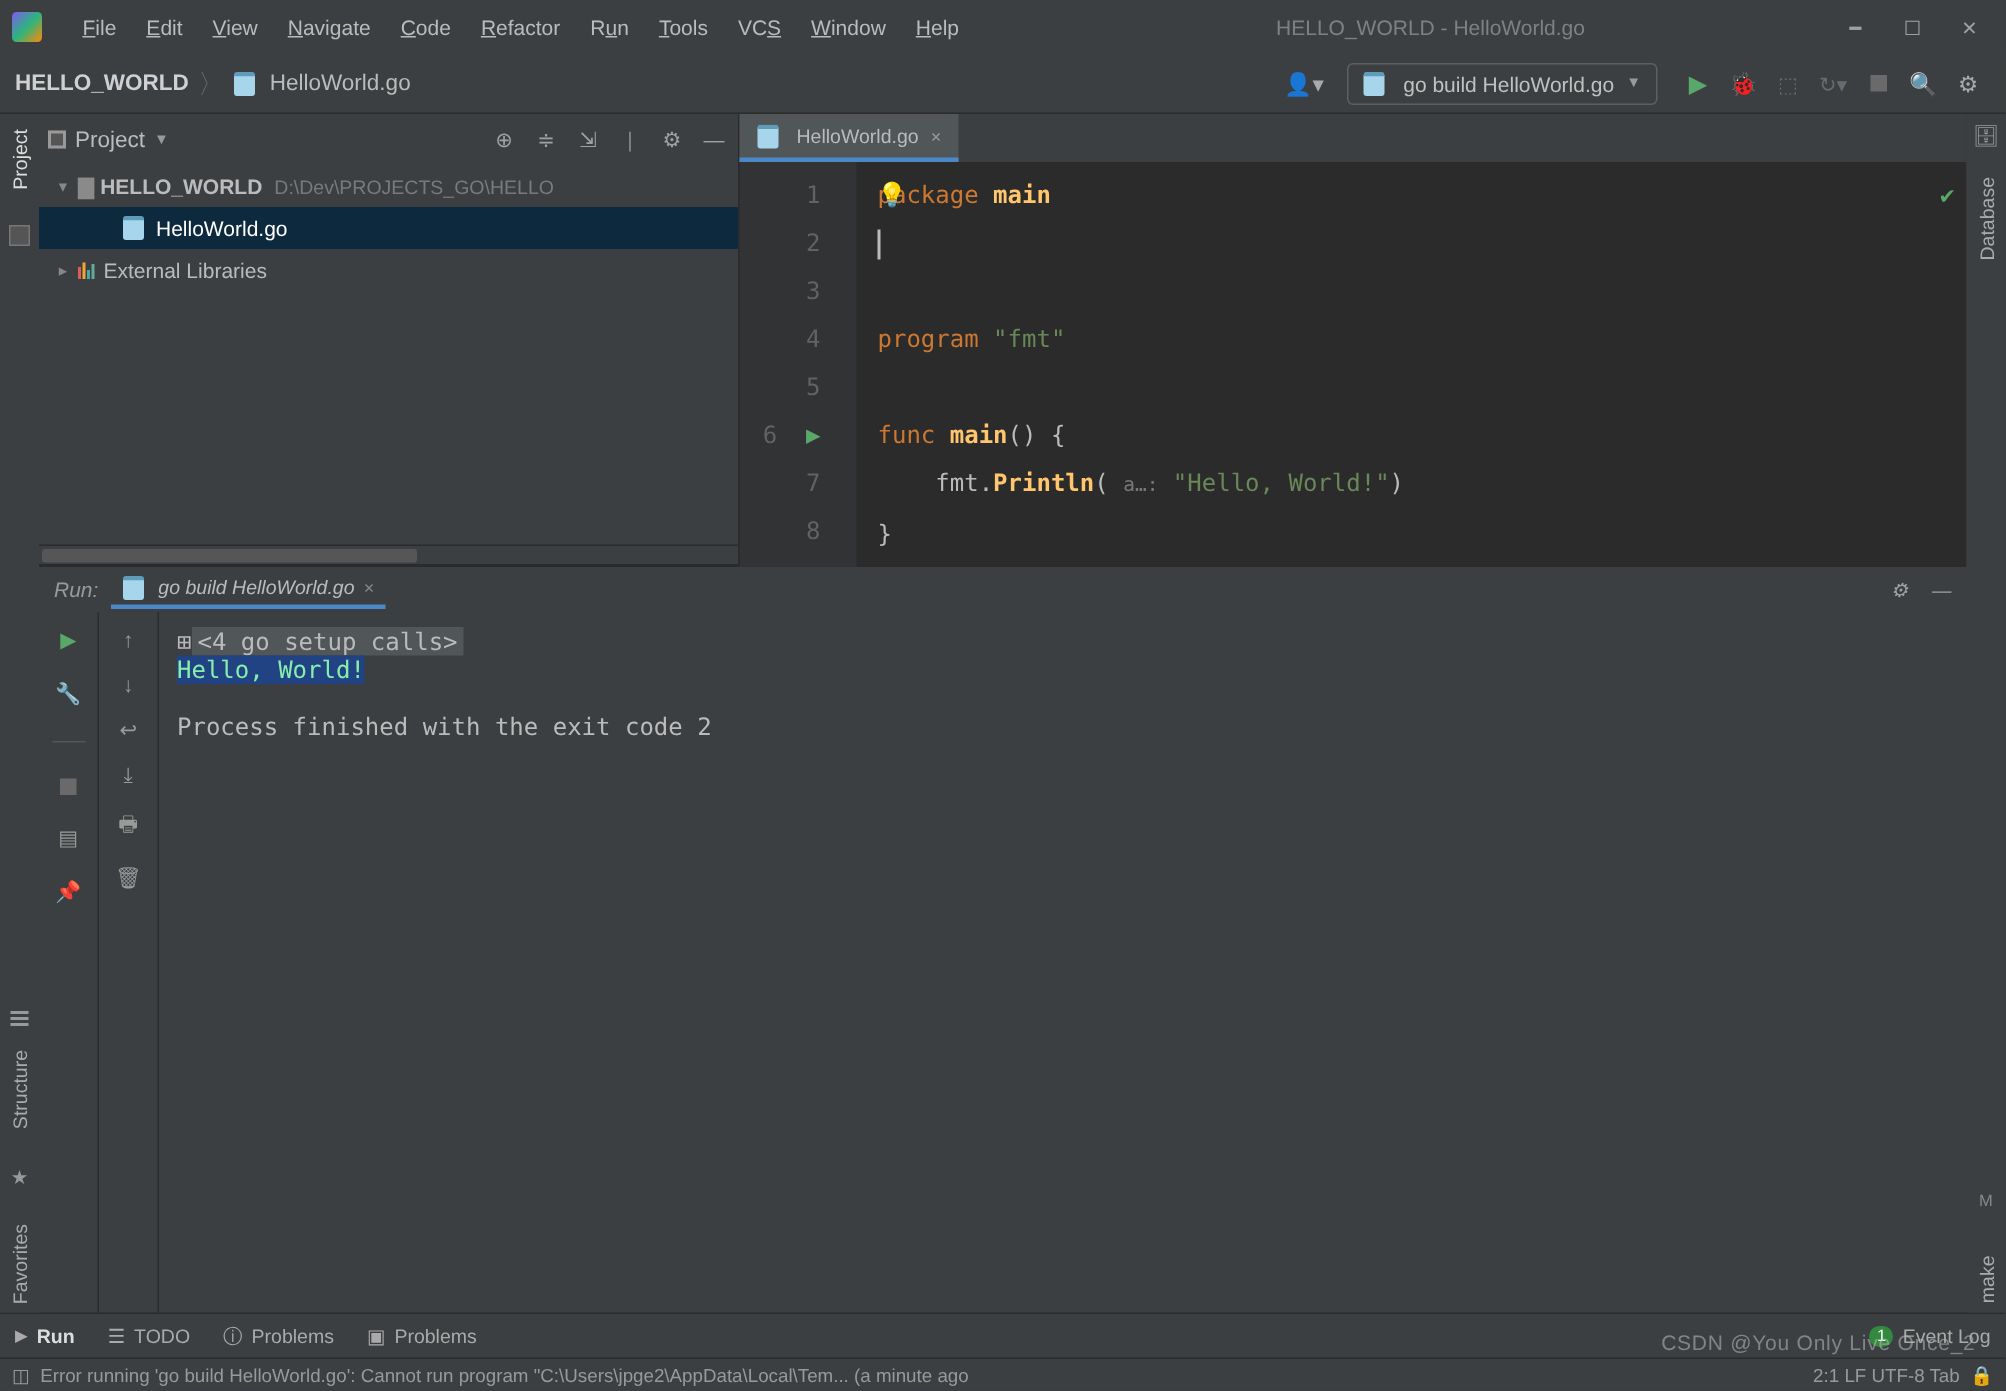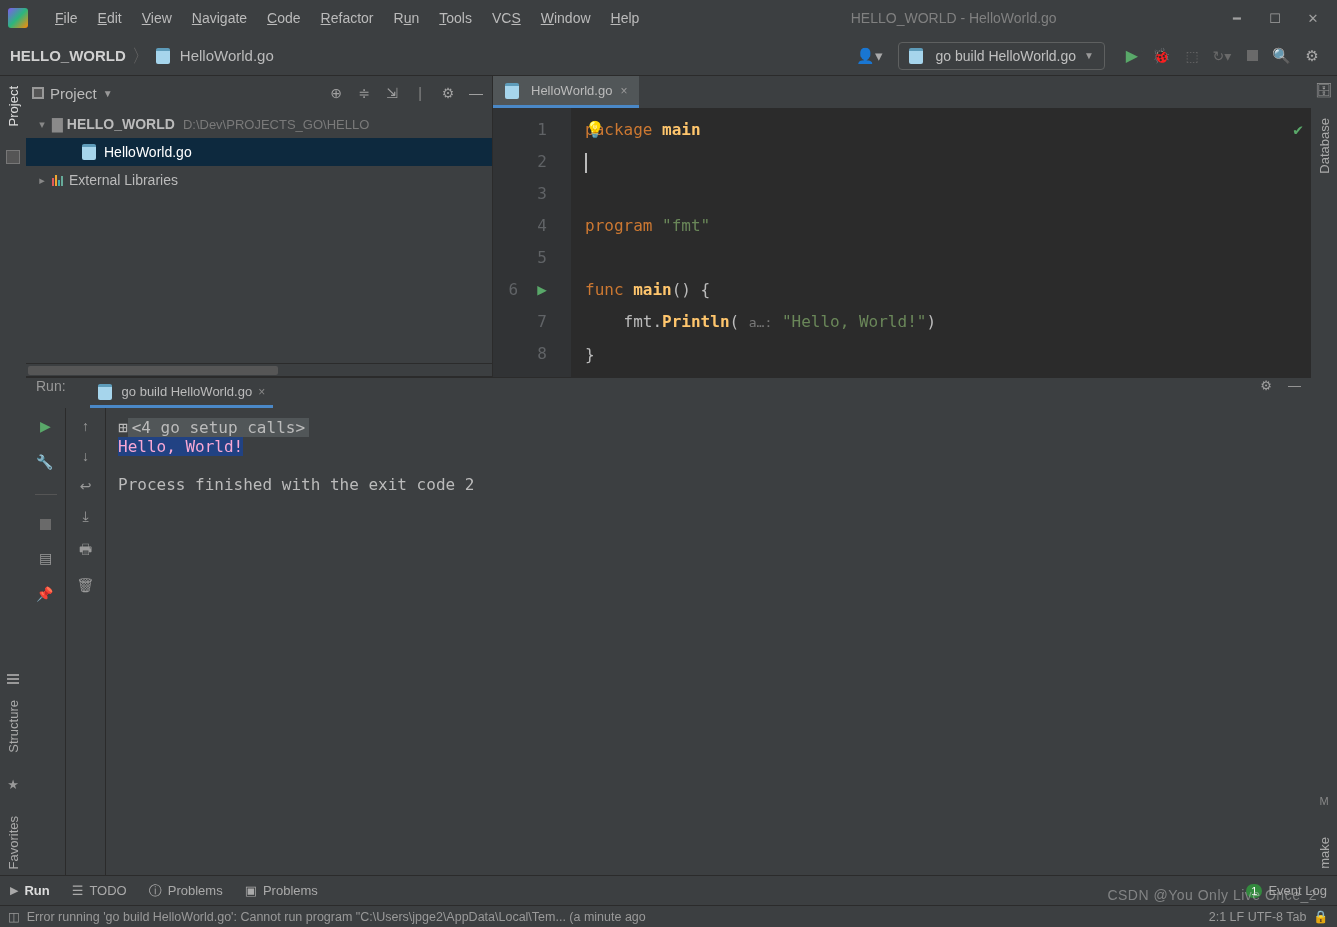--- a/index.html
+++ b/index.html
@@ -94,34 +94,34 @@
 .str { color:#6a8759;}
 .hint { color:#787878; font-size:13px;}
 .bulb { position:absolute; left:14px; top:6px; color:#f0a732;}
 .caret { display:inline-block; width:2px; height:20px; background:#bbb; vertical-align:middle;}
 .tick { position:absolute; right:8px; top:6px; color:#59a869; font-size:16px;}
 .editor-scroll-h { height:13px; background:#3c3f41; border-top:1px solid #2b2b2b;}
 .editor-scroll-h .thumb{height:9px;background:#565656;width:250px;margin:2px 0 0 2px;border-radius:2px;}
 
 
 .run-panel { flex:1; display:flex; flex-direction:column; border-top:2px solid #2b2b2b;}
-.run-hdr { height:30px; display:flex; padding:0 10px; gap:24px; background:#3c3f41;}
+.run-hdr { height:30px; display:flex; align-items:center; padding:0 10px; gap:8px; background:#3c3f41;font-style:italic;}
 .run-lbl { font-size:14px; color:#999;}
 .run-tab { display:flex; align-items:center; gap:6px; padding:3px 8px; border-bottom:3px solid #4a88c7;}
 .run-tab-close { color:#888; font-size:12px;}
 .run-hdr-r { margin-left:auto; display:flex; gap:16px; color:#a0a0a0;}
 .run-body { flex:1; display:flex;}
 .run-gutter1 { width:40px; border-right:1px solid #2b2b2b; display:flex; flex-direction:column; align-items:center; padding-top:10px; gap:20px;}
 .run-gutter2 { width:40px; border-right:1px solid #2b2b2b; display:flex; flex-direction:column; align-items:center; padding-top:10px; gap:14px;}
 .rg-ic { color:#9a9a9a; font-size:14px;}
 .rg-play { color:#59a869;}
 .rg-stop { width:11px;height:11px;background:#6a6a6a;}
 .run-out { flex:1; font-family:"Consolas","Menlo",monospace; font-size:16px; padding:10px 12px; color:#bbb;}
 .run-out .fold { background:#515658; padding:0 4px;}
-.run-out .hl { background:#214283; color:#f9a8d4;}
+.run-out .hl { background:#214283; color:#86efac;}
 
 
 .tool-bar { height:30px; display:flex; align-items:center; gap:22px; padding:0 10px; background:#3c3f41; border-top:1px solid #2b2b2b;}
 .tb-item { display:flex; align-items:center; gap:6px; font-size:13px; color:#aaa;}
 .tb-item .play-sm{color:#aaa;font-size:11px;}
 .tb-item.bright{color:#ddd;}
 .tb-badge { background:#338a3e; color:#fff; font-size:11px; padding:1px 5px; border-radius:8px;}
 .status-bar { height:22px; display:flex; align-items:center; padding:0 8px; font-size:12.5px; color:#999; background:#3c3f41; border-top:1px solid #2b2b2b;}
 .status-bar .sb-gap{flex:1;}
 .wm { position:absolute; right:20px; bottom:24px; color:#bbb; font-size:14px; opacity:.55; letter-spacing:.5px;}

